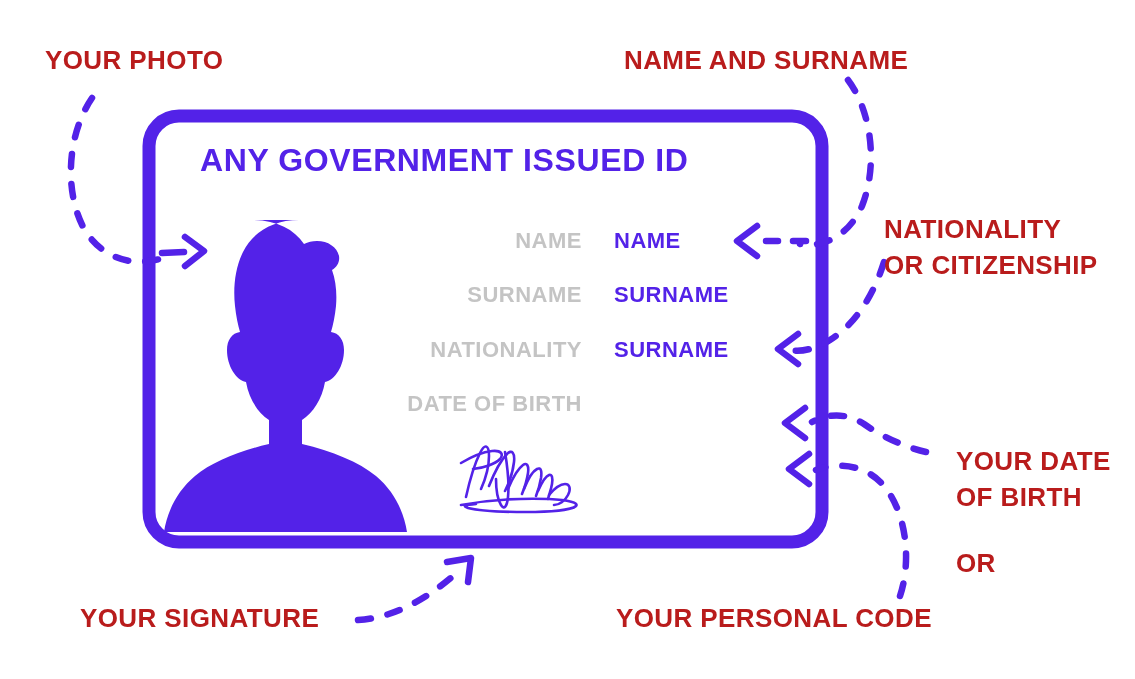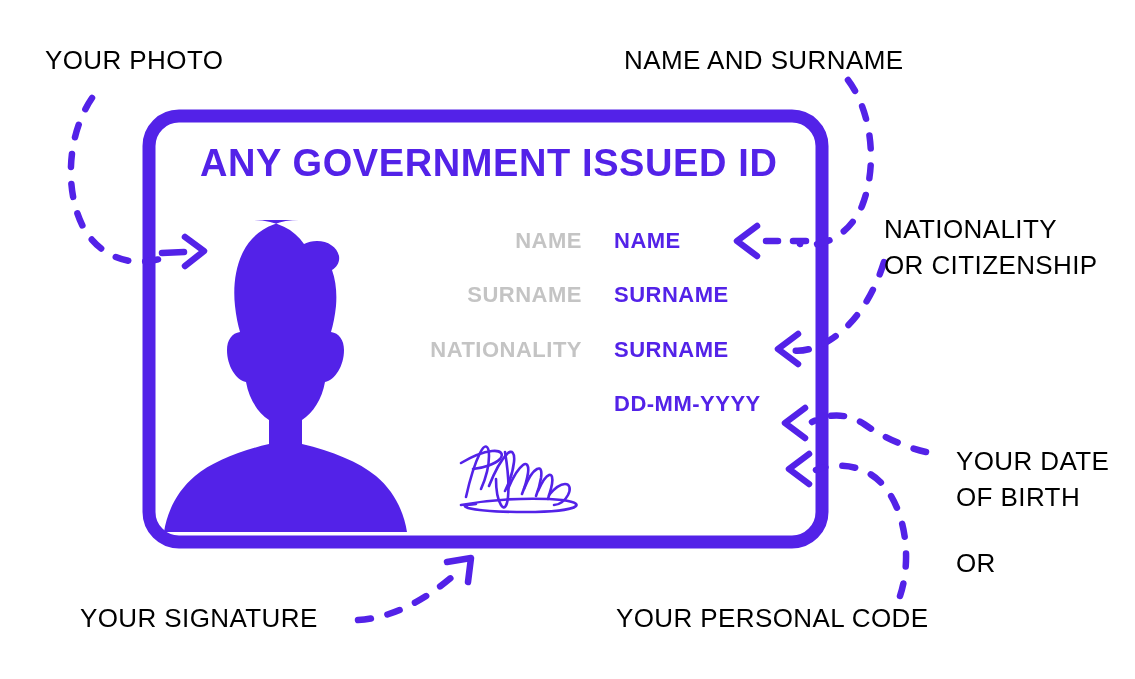--- a/index.html
+++ b/index.html
@@ -17,42 +17,42 @@
   }
   #art {
     position: absolute;
     left: 0;
     top: 0;
     width: 1135px;
     height: 679px;
   }
   .anno {
     position: absolute;
-    color: #000000;
+    color: #b91c1c;
     font-family: "Liberation Sans", sans-serif;
-    font-weight: normal;
+    font-weight: bold;
     font-size: 26px;
     letter-spacing: 0.4px;
     line-height: 1.38;
     white-space: pre;
   }
   #anno-photo      { left: 45px;  top: 43px; }
   #anno-name       { left: 624px; top: 43px; }
   #anno-nat        { left: 884px; top: 212px; }
   #anno-dob        { left: 936px; top: 444px; margin-left: 20px; }
   #anno-or         { left: 936px; top: 546px; margin-left: 20px; }
   #anno-sig        { left: 80px;  top: 601px; }
   #anno-code       { left: 616px; top: 601px; text-align: right; }
 
   .card-title {
     position: absolute;
     left: 200px;
     top: 142px;
     color: #5322e8;
-    font-size: 38px;
+    font-size: 32px;
     font-weight: bold;
     letter-spacing: 0.6px;
     white-space: pre;
   }
   .field-label {
     position: absolute;
     color: #c4c4c4;
     font-size: 22px;
     font-weight: bold;
     letter-spacing: 0.5px;
@@ -152,21 +152,21 @@
 
   <div class="field-label row0">NAME</div>
   <div class="field-value row0">NAME</div>
 
   <div class="field-label row1">SURNAME</div>
   <div class="field-value row1">SURNAME</div>
 
   <div class="field-label row2">NATIONALITY</div>
   <div class="field-value row2">SURNAME</div>
 
-  <div class="field-value row3">DD-MM-YYYY</div>
+  <div class="field-label row3">DATE OF BIRTH</div>
 
   <div class="field-label row4"></div>
 
   <div class="anno" id="anno-photo">YOUR PHOTO</div>
   <div class="anno" id="anno-name">NAME AND SURNAME</div>
   <div class="anno" id="anno-nat">NATIONALITY
 OR CITIZENSHIP</div>
   <div class="anno" id="anno-dob">YOUR DATE
 OF BIRTH</div>
   <div class="anno" id="anno-or">OR</div>

